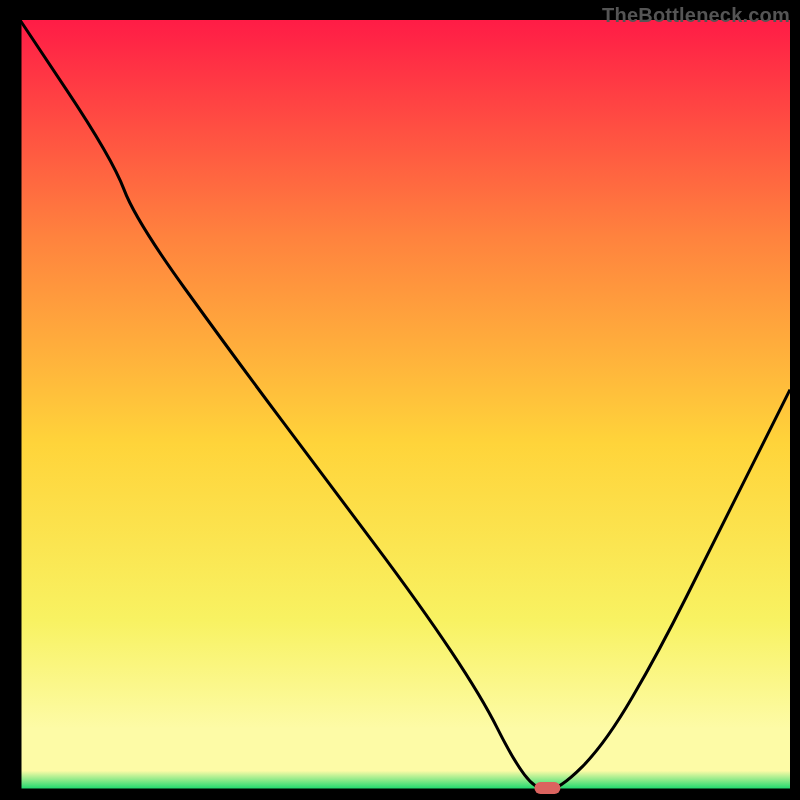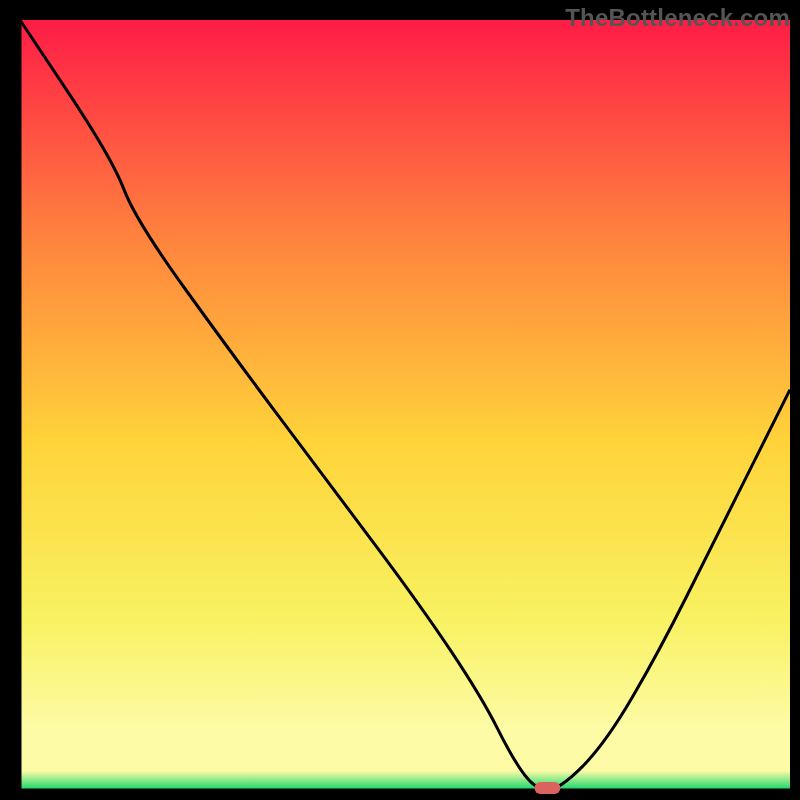--- a/index.html
+++ b/index.html
@@ -16,21 +16,21 @@
     height: 800px;
   }
   svg {
     display: block;
   }
   .watermark {
     position: absolute;
     top: 4px;
     right: 10px;
     font-family: Arial, Helvetica, sans-serif;
-    font-size: 24px;
+    font-size: 20px;
     font-weight: 600;
     color: #555;
     letter-spacing: 0.2px;
   }
 </style>
 </head>
 <body>
 <div class="wrap">
 
 <svg id="chart-svg" width="800" height="800" viewBox="0 0 800 800">

